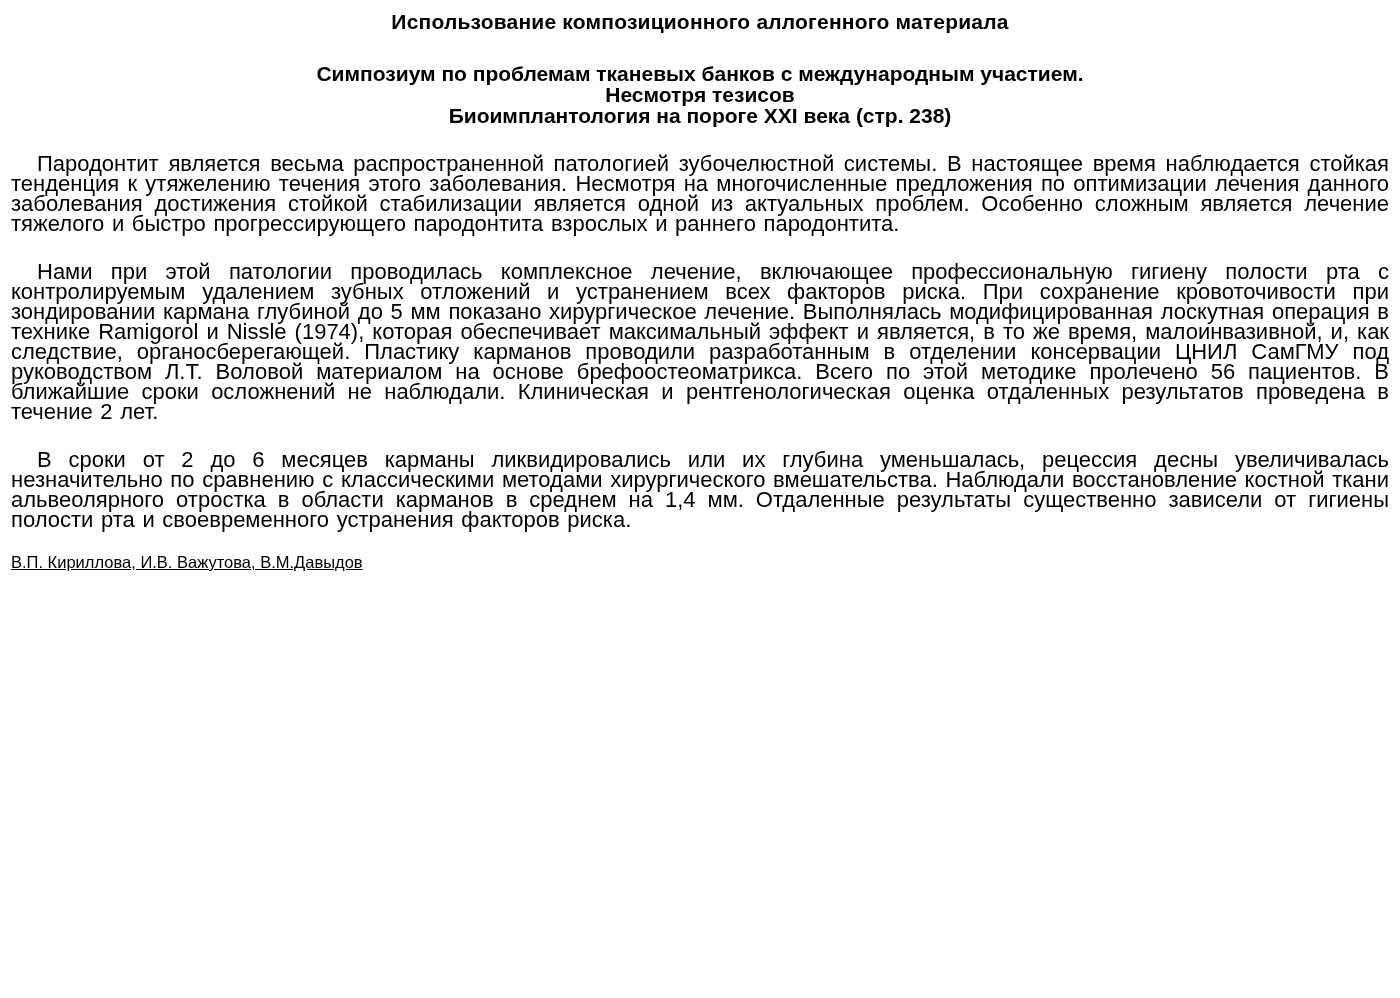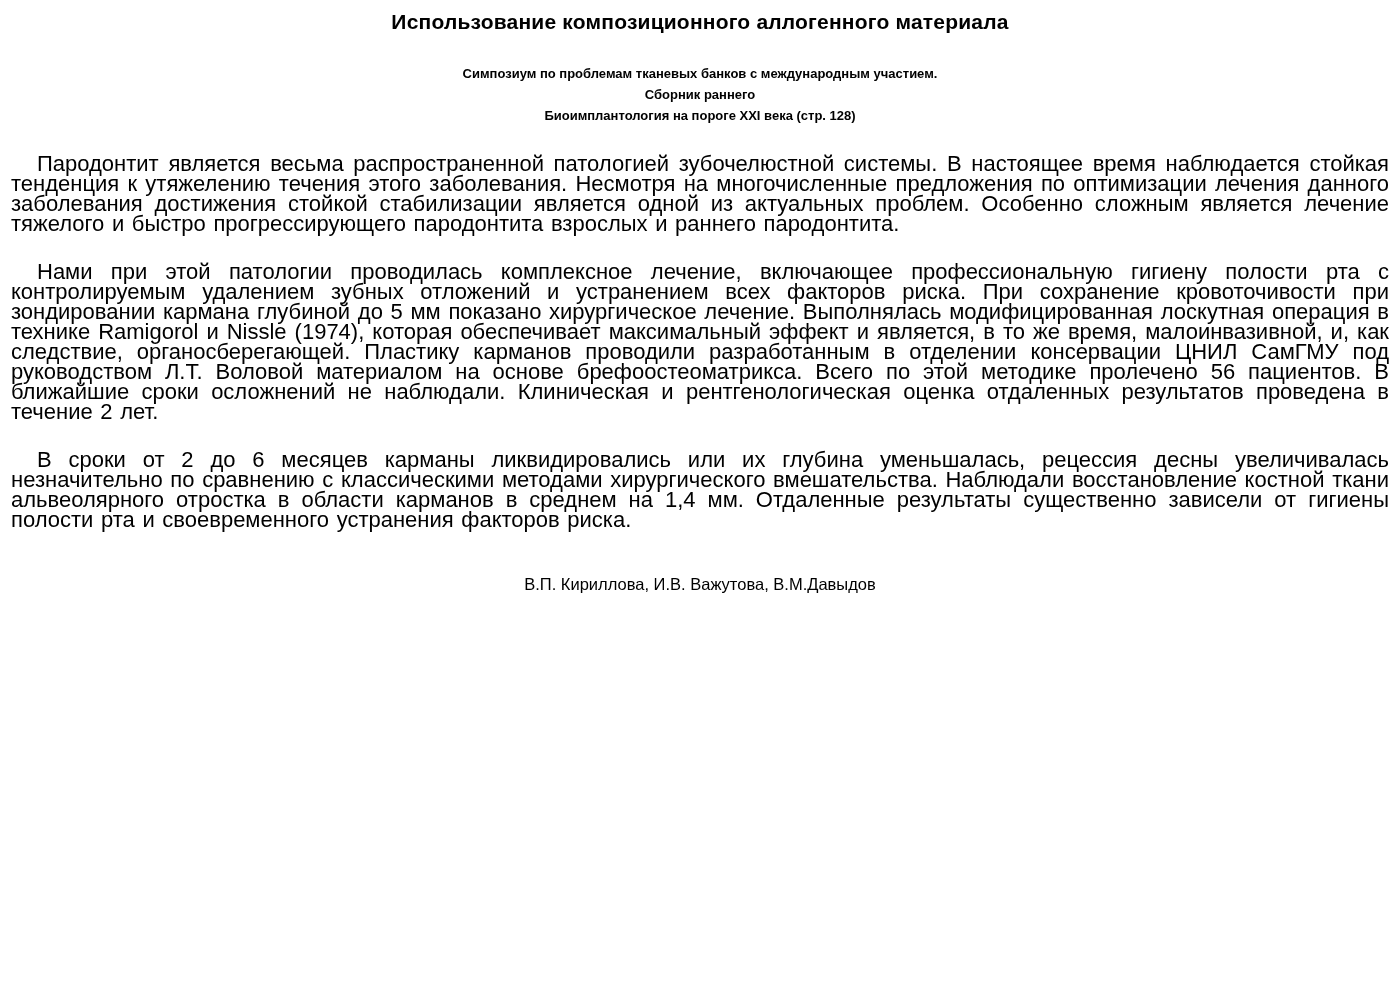--- a/index.html
+++ b/index.html
@@ -26,52 +26,53 @@
     text-align: center;
     font-weight: bold;
     font-size: 21px;
     line-height: 24px;
     letter-spacing: 0.2px;
   }
   .subtitle {
     margin-top: 29px;
     text-align: center;
     font-weight: bold;
-    font-size: 13px;
+    font-size: 21px;
     line-height: 21px;
   }
   .line { display: block; }
   .para {
     margin: 28px 0 0 0;
     font-size: 22px;
     line-height: 20px;
     text-align: justify;
     text-indent: 26px;
     word-spacing: 1.5px;
   }
   .signature {
-    margin-top: 44px;
-    text-align: center;
+    margin-top: 22px;
+    text-align: left;
     font-size: 16.5px;
     line-height: 20px;
+    text-decoration: underline;
   }
 </style>
 </head>
 <body>
 
 <div class="page">
 
   <h1 class="title">
     <span class="line">Использование композиционного аллогенного материала</span>
   </h1>
 
   <div class="subtitle">
     <span class="line">Симпозиум по проблемам тканевых банков с международным участием.</span>
-    <span class="line">Сборник раннего</span>
-    <span class="line">Биоимплантология на пороге XXI века (стр. 128)</span>
+    <span class="line">Несмотря тезисов</span>
+    <span class="line">Биоимплантология на пороге XXI века (стр. 238)</span>
   </div>
 
   <p class="para">Пародонтит является весьма распространенной патологией зубочелюстной системы. В настоящее время наблюдается стойкая тенденция к утяжелению течения этого заболевания. Несмотря на многочисленные предложения по оптимизации лечения данного заболевания достижения стойкой стабилизации является одной из актуальных проблем. Особенно сложным является лечение тяжелого и быстро прогрессирующего пародонтита взрослых и раннего пародонтита.</p>
 
   <p class="para">Нами при этой патологии проводилась комплексное лечение, включающее профессиональную гигиену полости рта с контролируемым удалением зубных отложений и устранением всех факторов риска. При сохранение кровоточивости при зондировании кармана глубиной до 5 мм показано хирургическое лечение. Выполнялась модифицированная лоскутная операция в технике Ramigorol и Nissle (1974), которая обеспечивает максимальный эффект и является, в то же время, малоинвазивной, и, как следствие, органосберегающей. Пластику карманов проводили разработанным в отделении консервации ЦНИЛ СамГМУ под руководством Л.Т. Воловой материалом на основе брефоостеоматрикса. Всего по этой методике пролечено 56 пациентов. В ближайшие сроки осложнений не наблюдали. Клиническая и рентгенологическая оценка отдаленных результатов проведена в течение 2 лет.</p>
 
   <p class="para">В сроки от 2 до 6 месяцев карманы ликвидировались или их глубина уменьшалась, рецессия десны увеличивалась незначительно по сравнению с классическими методами хирургического вмешательства. Наблюдали восстановление костной ткани альвеолярного отростка в области карманов в среднем на 1,4 мм. Отдаленные результаты существенно зависели от гигиены полости рта и своевременного устранения факторов риска.</p>
 
   <div class="signature">
     <span class="line">В.П. Кириллова, И.В. Важутова, В.М.Давыдов</span>

